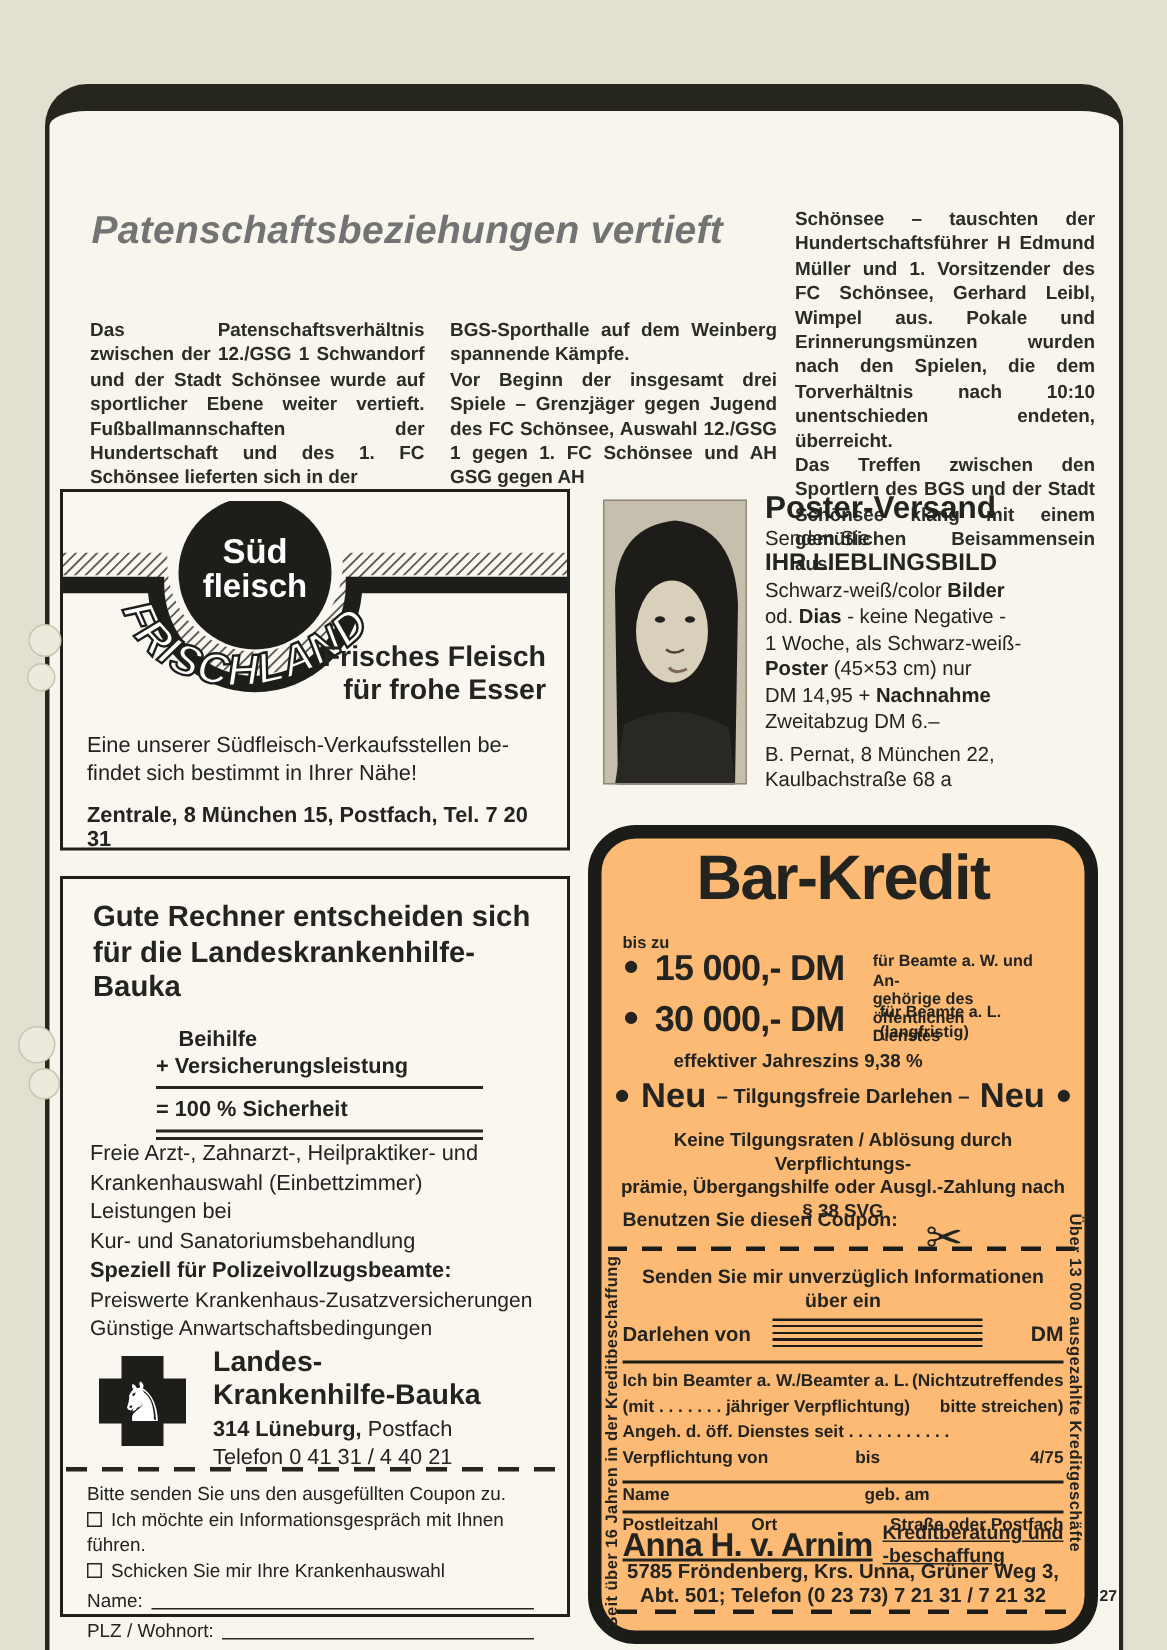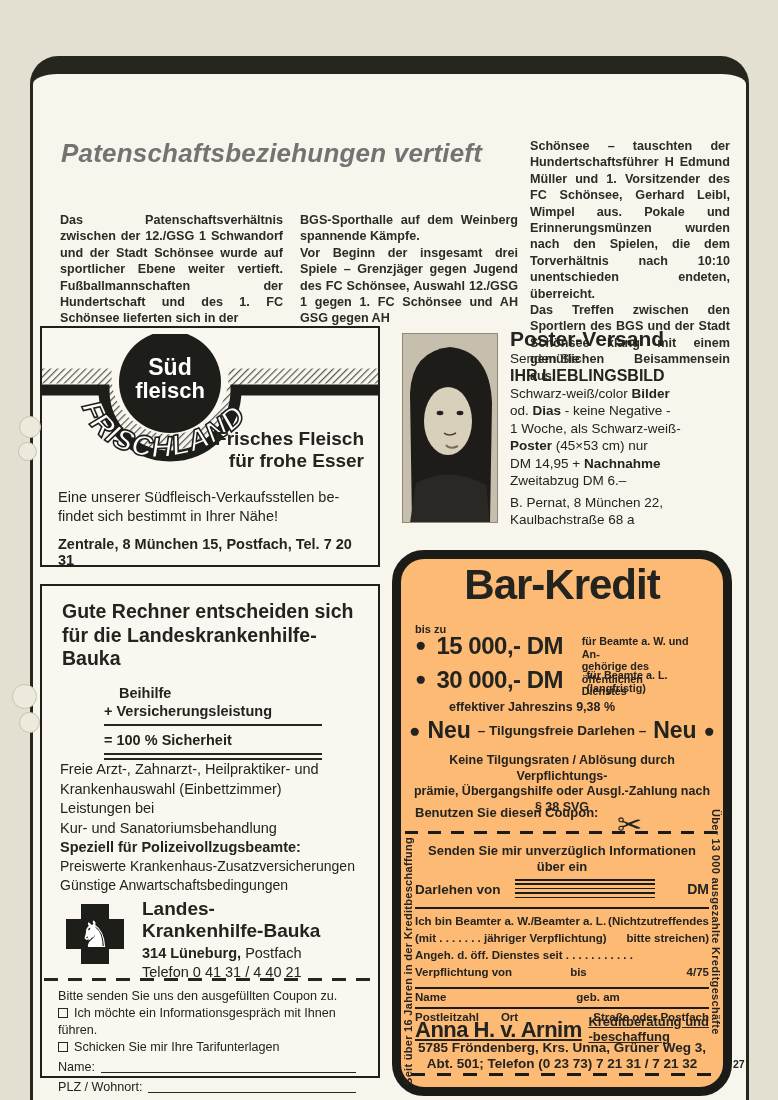--- a/index.html
+++ b/index.html
@@ -213,21 +213,21 @@
       <div>Krankenhilfe-Bauka</div>
     </div>
     <div class="abs bauka-addr">
       <div><b>314 Lüneburg,</b><span> Postfach</span></div>
       <div>Telefon 0 41 31 / 4 40 21</div>
     </div>
     <div class="abs dash-sep"></div>
     <div class="abs coupon">
       <div>Bitte senden Sie uns den ausgefüllten Coupon zu.</div>
       <div><span class="cbox"></span><span>Ich möchte ein Informationsgespräch mit Ihnen führen.</span></div>
-      <div><span class="cbox"></span><span>Schicken Sie mir Ihre Tarifunterlagen</span></div>
+      <div><span class="cbox"></span><span>Schicken Sie mir Ihre Krankenhauswahl</span></div>
       <div class="frow">
           <span>Name:</span>
           <span class="fill"></span>
         </div>
       <div class="frow">
           <span>PLZ / Wohnort:</span>
           <span class="fill"></span>
         </div>
       <div class="frow">
         <span>Straße:</span>

